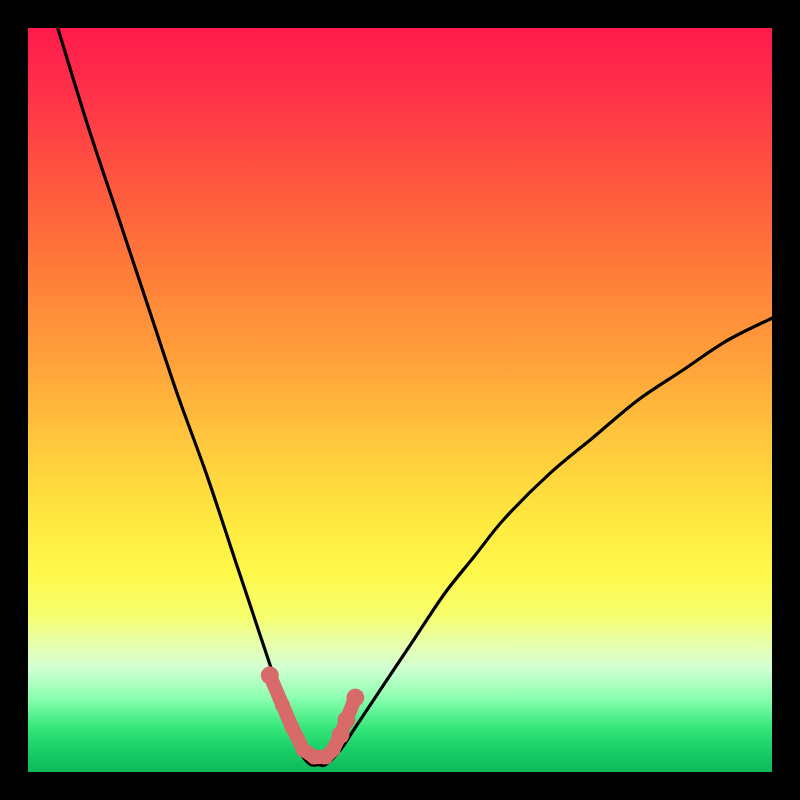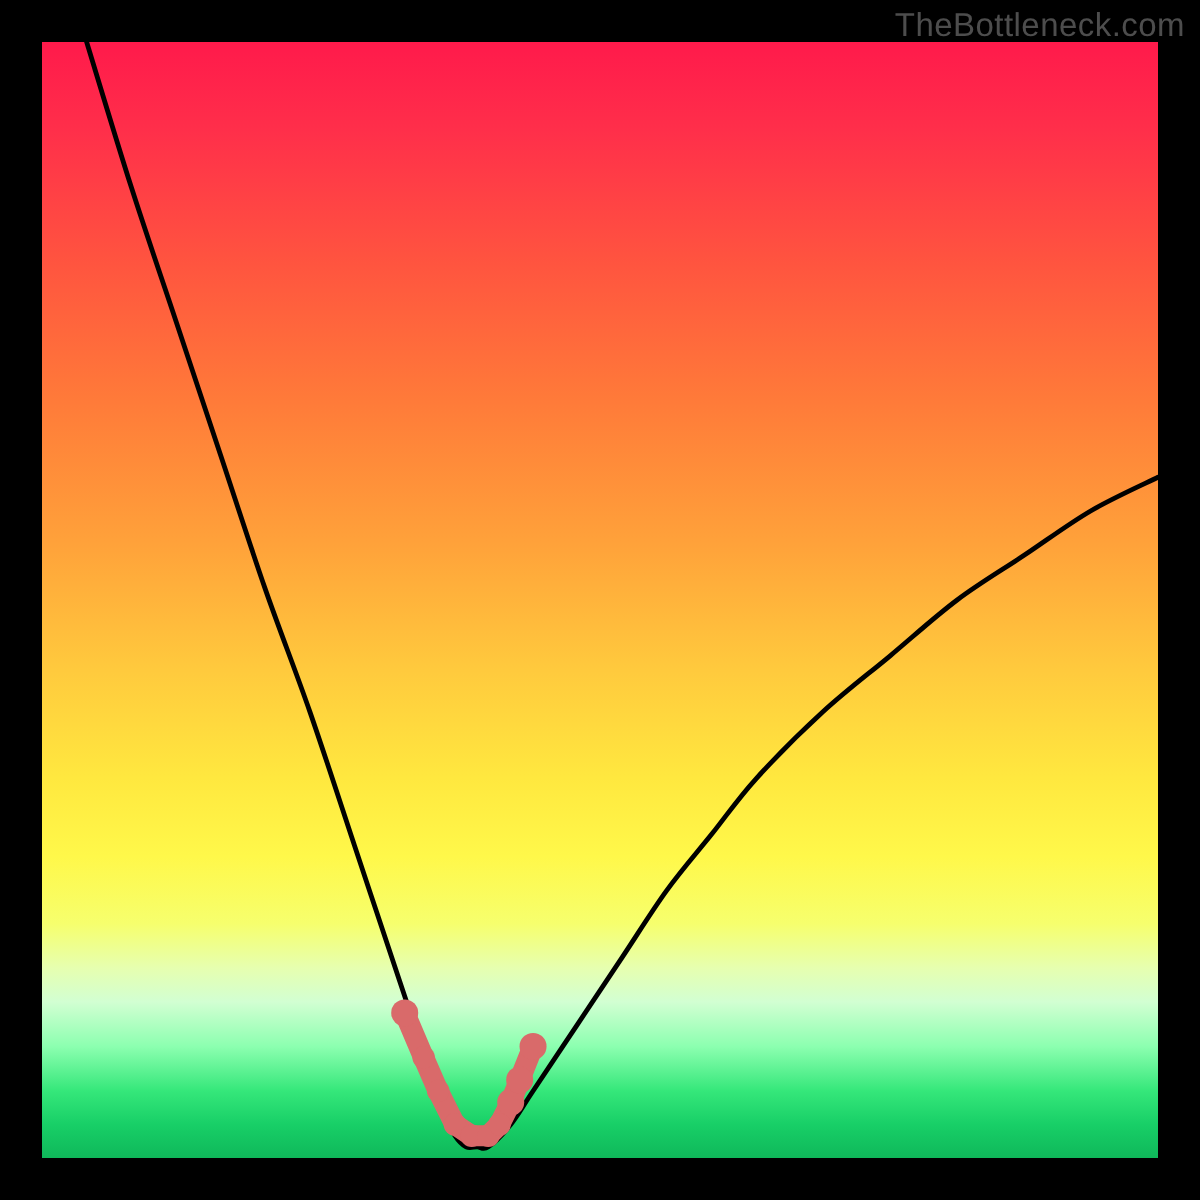--- a/index.html
+++ b/index.html
@@ -59,21 +59,20 @@
     left: 0;
     width: 744px;
     height: 744px;
     z-index: 3;
   }
 </style>
 </head>
 <body>
 
 <div class="frame">
-  <div class="watermark">TheBottleneck.com</div>
   <div class="plot">
     <svg class="curve" viewBox="0 0 744 744" preserveAspectRatio="none">
       <path id="main-curve" fill="none" stroke="#000000" stroke-width="3.2" stroke-linecap="round" d="M 29.76 0 C 34.72 16.120000000000005, 49.6 65.72000000000003, 59.52 96.72000000000003 C 69.44 127.72000000000003, 79.36 156.24, 89.28 186 C 99.2 215.76, 109.12 245.51999999999998, 119.04 275.28 C 128.96 305.03999999999996, 138.88000000000002 336.04, 148.8 364.56 C 158.72 393.08, 168.64 417.88, 178.56 446.4 C 188.48000000000002 474.91999999999996, 200.88000000000002 513.3599999999999, 208.32000000000002 535.68 C 215.76000000000002 558, 218.23999999999998 565.4399999999999, 223.2 580.3199999999999 C 228.16 595.1999999999999, 233.12 610.08, 238.08 624.96 C 243.04000000000002 639.84, 249.24 658.44, 252.96 669.6 C 256.68 680.76, 257.91999999999996 684.48, 260.4 691.92 C 262.88 699.3599999999999, 265.35999999999996 708.04, 267.84 714.24 C 270.32 720.44, 272.79999999999995 725.4, 275.28 729.12 C 277.76 732.84, 280.24 735.3199999999999, 282.72 736.56 C 285.20000000000005 737.8, 287.68 736.56, 290.16 736.56 C 292.64000000000004 736.56, 293.88000000000005 739.04, 297.6 736.56 C 301.32 734.0799999999999, 307.52 727.8799999999999, 312.47999999999996 721.68 C 317.43999999999994 715.48, 319.92 710.52, 327.36 699.36 C 334.8 688.2, 347.2 669.6, 357.12 654.72 C 367.04 639.84, 376.96 624.96, 386.88 610.08 C 396.8 595.2, 406.72 579.08, 416.64000000000004 565.44 C 426.56000000000006 551.8000000000001, 436.47999999999996 540.64, 446.4 528.24 C 456.32 515.84, 463.76000000000005 504.67999999999995, 476.16 491.03999999999996 C 488.56 477.4, 505.91999999999996 460.03999999999996, 520.8 446.4 C 535.68 432.76, 550.5600000000001 421.59999999999997, 565.44 409.2 C 580.32 396.8, 595.1999999999999 383.16, 610.0799999999999 372 C 624.9599999999999 360.84, 639.84 352.15999999999997, 654.72 342.23999999999995 C 669.6 332.31999999999994, 684.48 321.16, 699.36 312.48 C 714.24 303.8, 736.56 293.88, 744 290.16"></path>
       <g id="bead-path">
           <path d="M 241.8 647.28 L 254.448 677.04 L 264.12 699.36 L 275.28 721.68 L 286.44 729.12 L 297.6 729.12 L 305.03999999999996 721.68 L 312.47999999999996 706.8 L 318.432 691.92 L 327.36 669.6" fill="none" stroke="#d96a6a" stroke-width="14" stroke-linecap="round" stroke-linejoin="round"></path>
         </g>
       <g id="bead-dots">
           <circle cx="241.8" cy="647.28" r="9" fill="#d96a6a"></circle>
           <circle cx="254.448" cy="677.04" r="7.5" fill="#d96a6a"></circle>
           <circle cx="264.12" cy="699.36" r="7.5" fill="#d96a6a"></circle>

